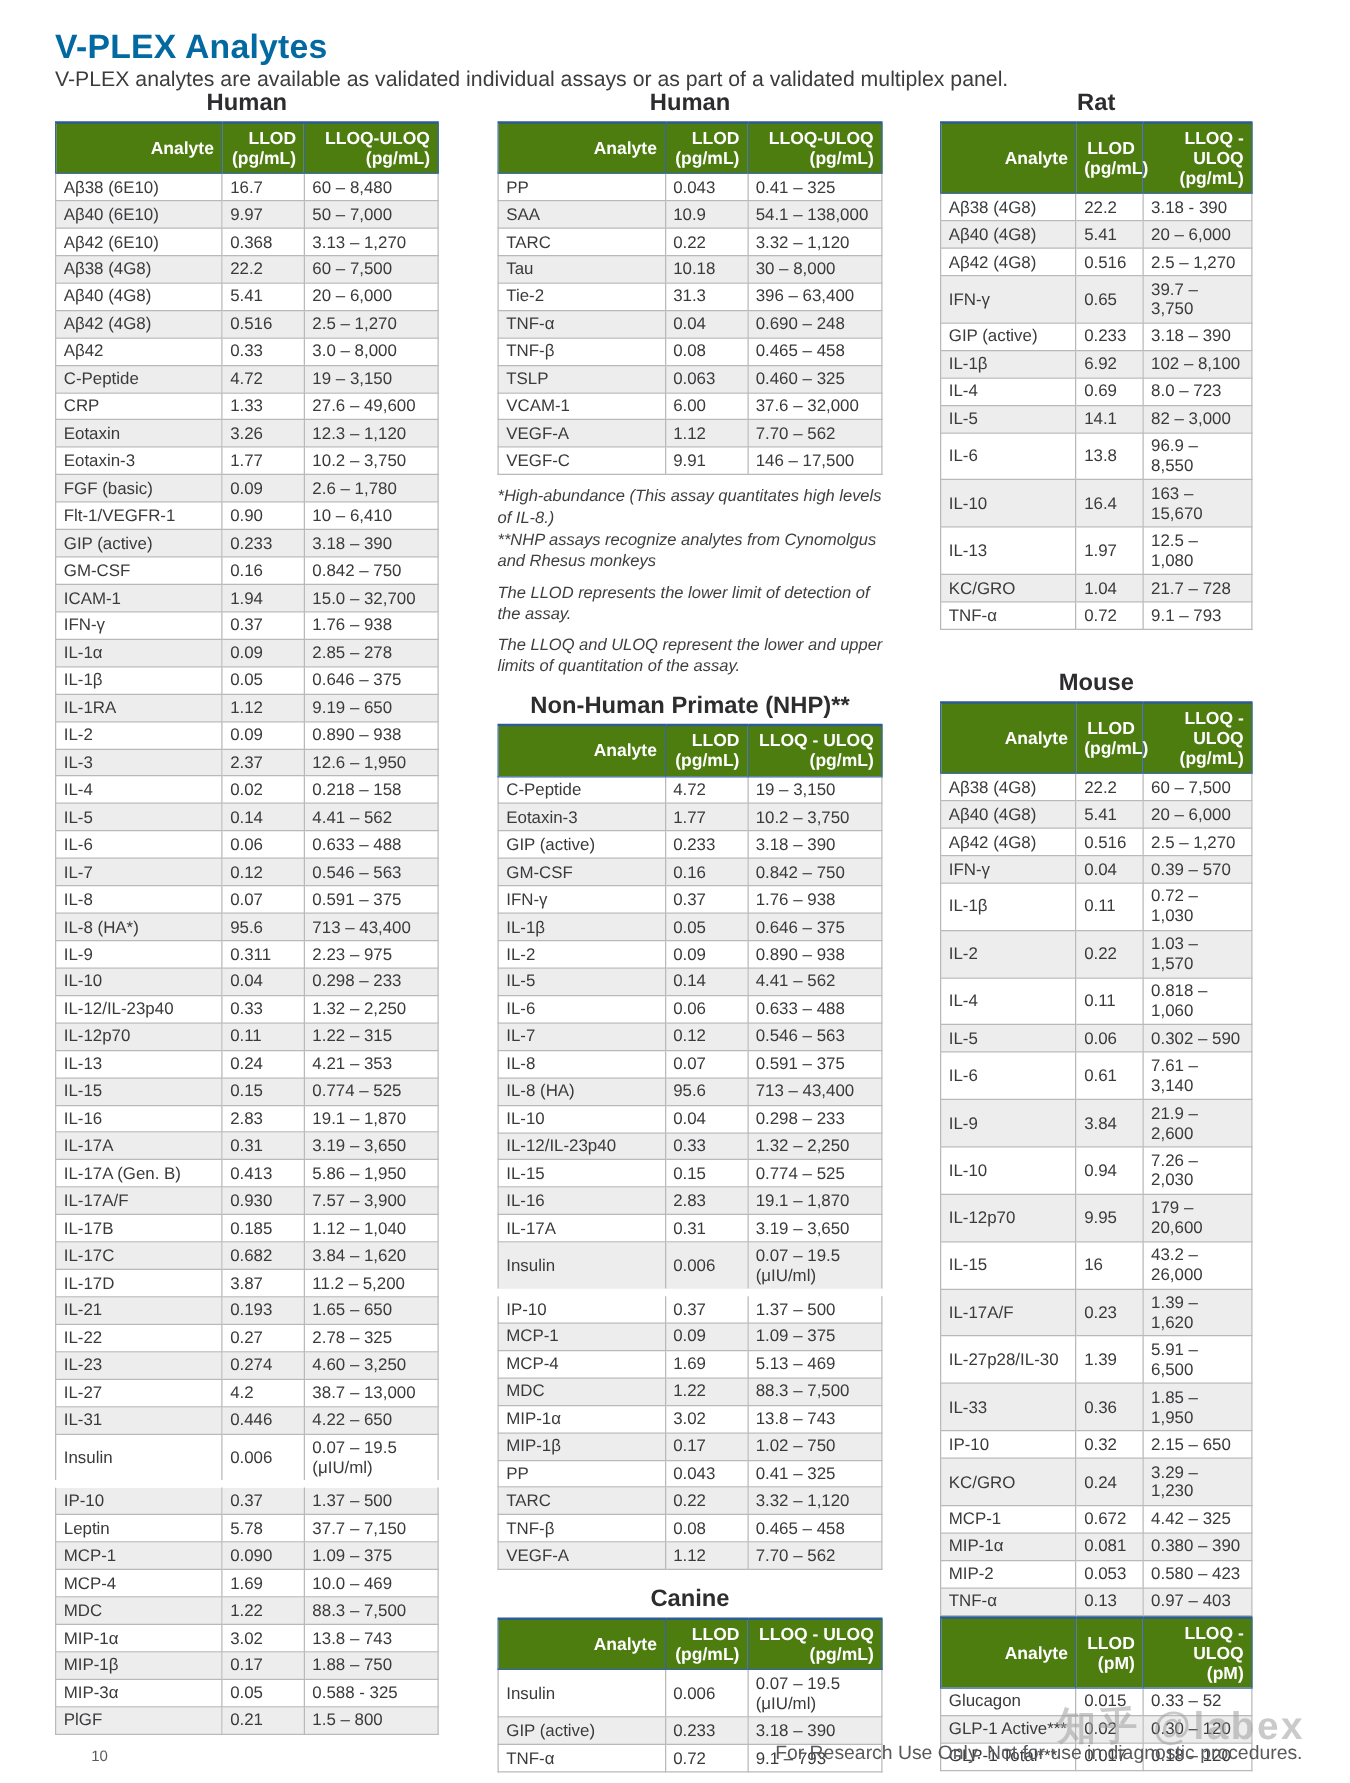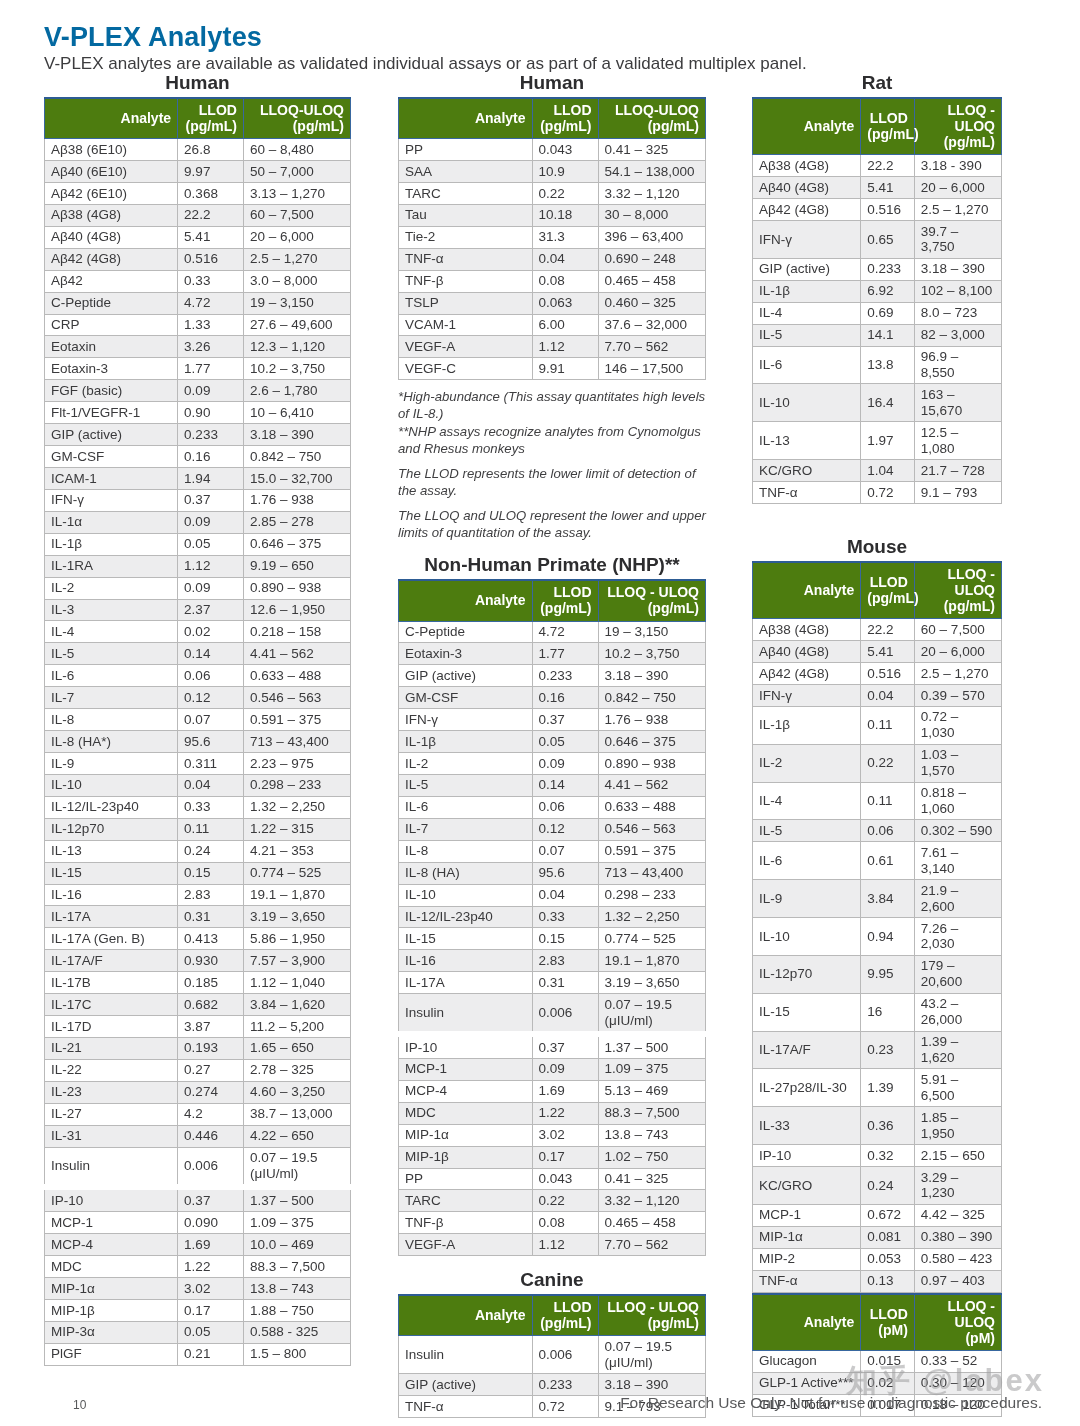--- a/index.html
+++ b/index.html
@@ -73,21 +73,21 @@
             </th>
             <th>
               <div>LLOQ-ULOQ</div>
               <div>(pg/mL)</div>
             </th>
           </tr>
         </thead>
         <tbody>
           <tr>
             <td>Aβ38 (6E10)</td>
-            <td>26.8</td>
+            <td>16.7</td>
             <td>60 – 8,480</td>
           </tr>
           <tr>
             <td>Aβ40 (6E10)</td>
             <td>9.97</td>
             <td>50 – 7,000</td>
           </tr>
           <tr>
             <td>Aβ42 (6E10)</td>
             <td>0.368</td>
@@ -311,20 +311,25 @@
           <tr>
             <td>Insulin</td>
             <td>0.006</td>
             <td>0.07 – 19.5
 (μIU/ml)</td>
           </tr>
           <tr class="gap-above">
             <td>IP-10</td>
             <td>0.37</td>
             <td>1.37 – 500</td>
+          </tr>
+          <tr>
+            <td>Leptin</td>
+            <td>5.78</td>
+            <td>37.7 – 7,150</td>
           </tr>
           <tr>
             <td>MCP-1</td>
             <td>0.090</td>
             <td>1.09 – 375</td>
           </tr>
           <tr>
             <td>MCP-4</td>
             <td>1.69</td>
             <td>10.0 – 469</td>

